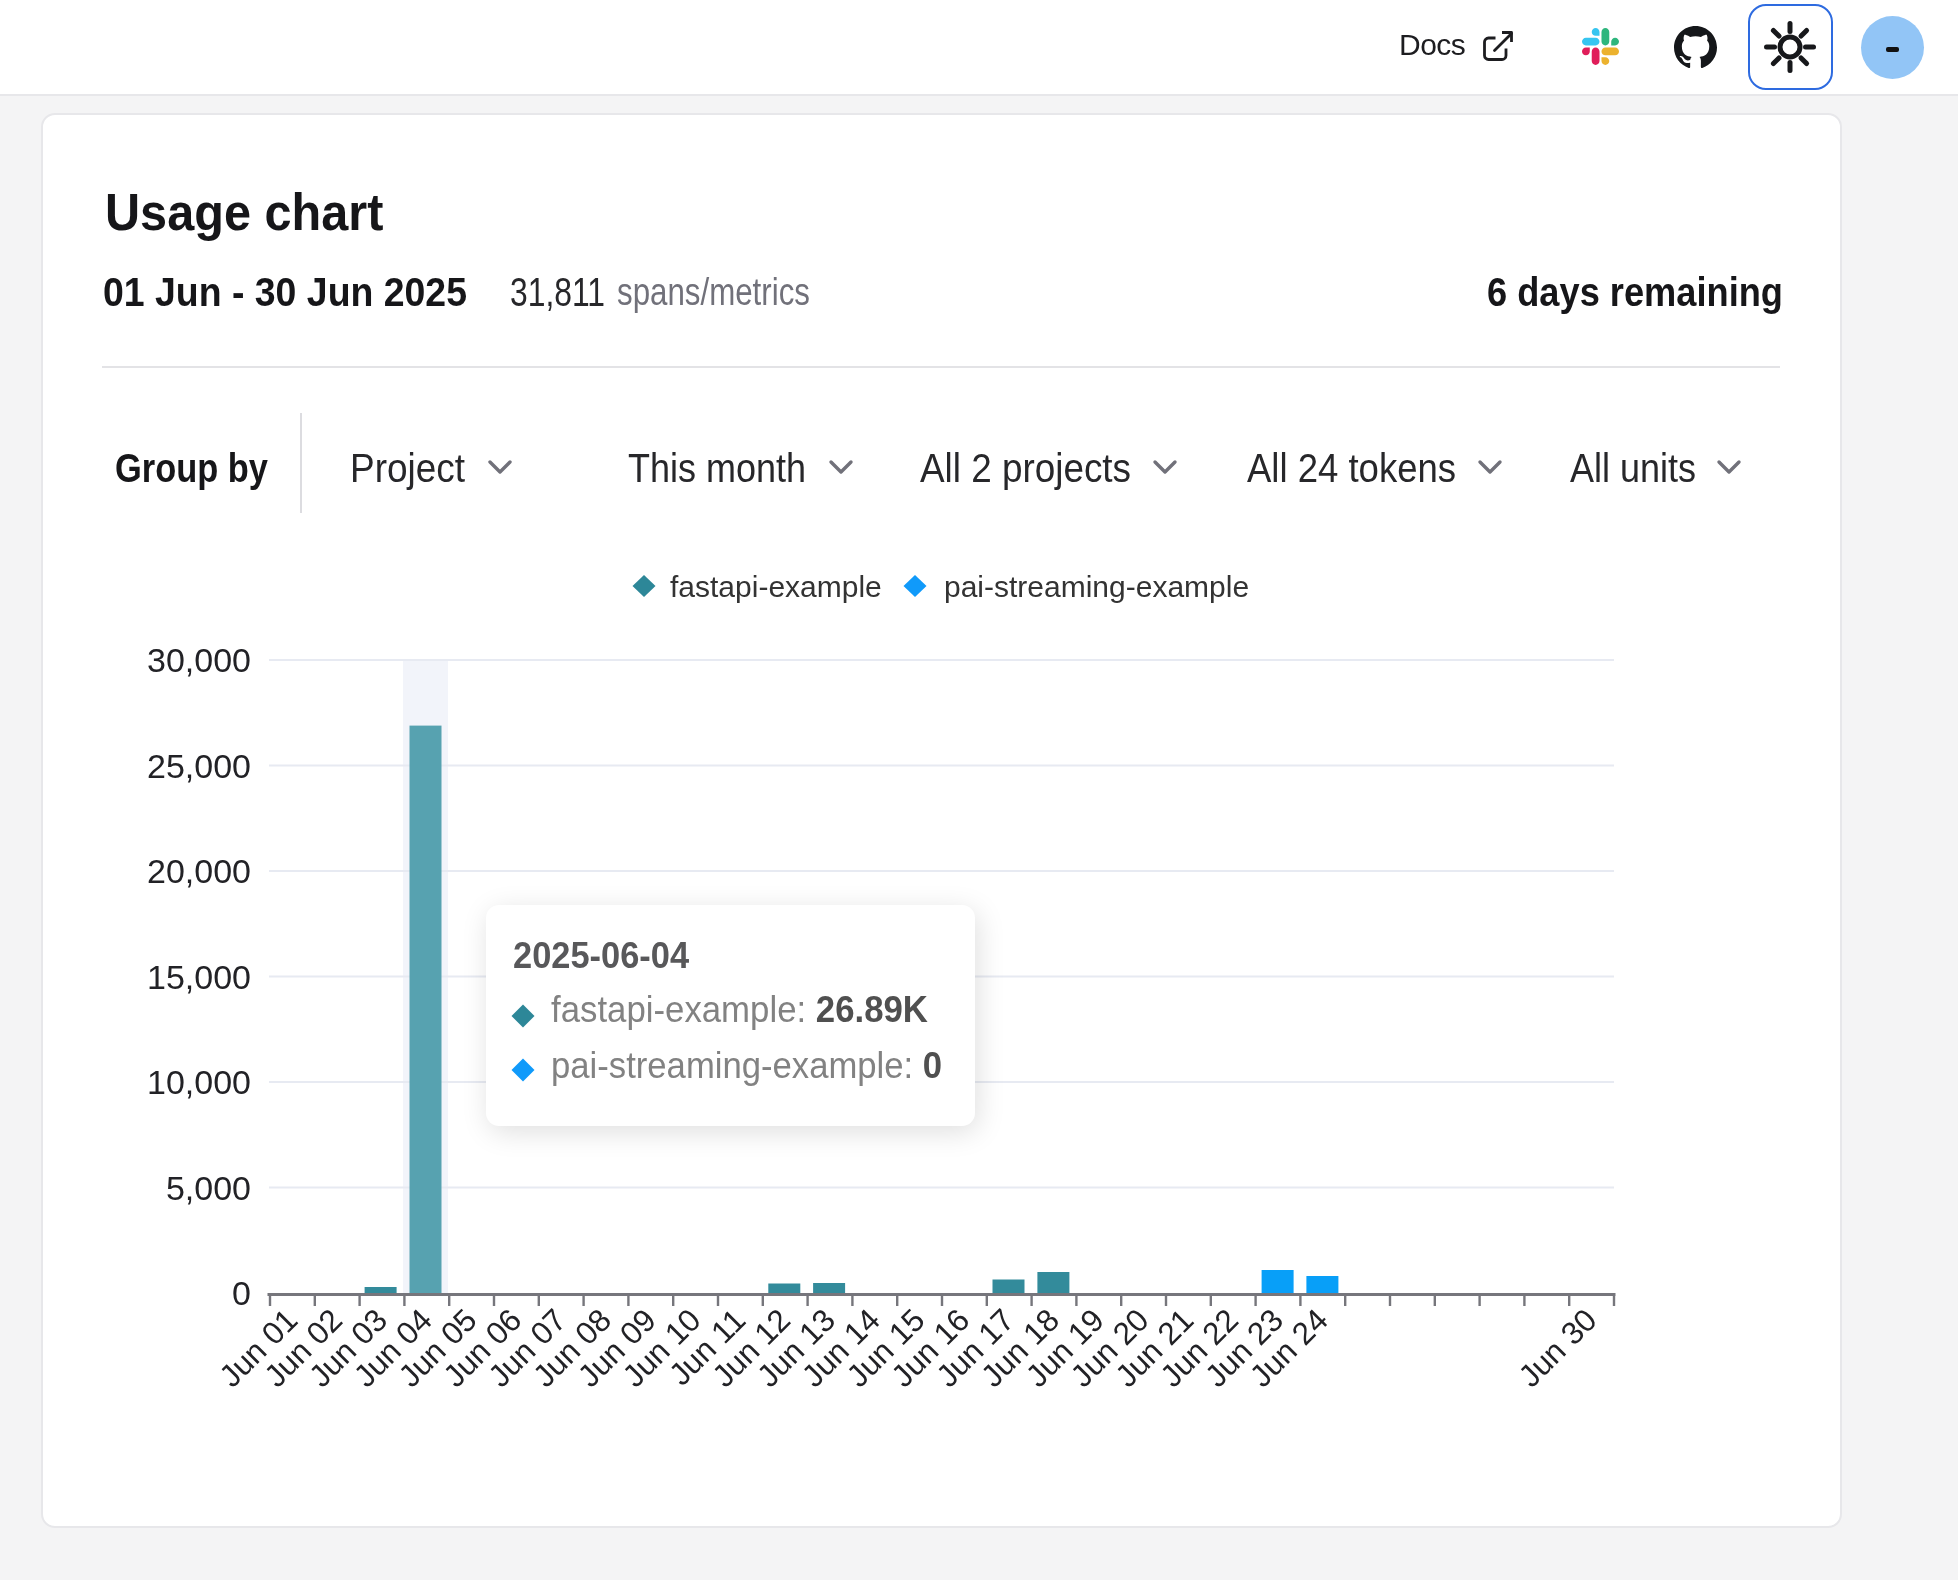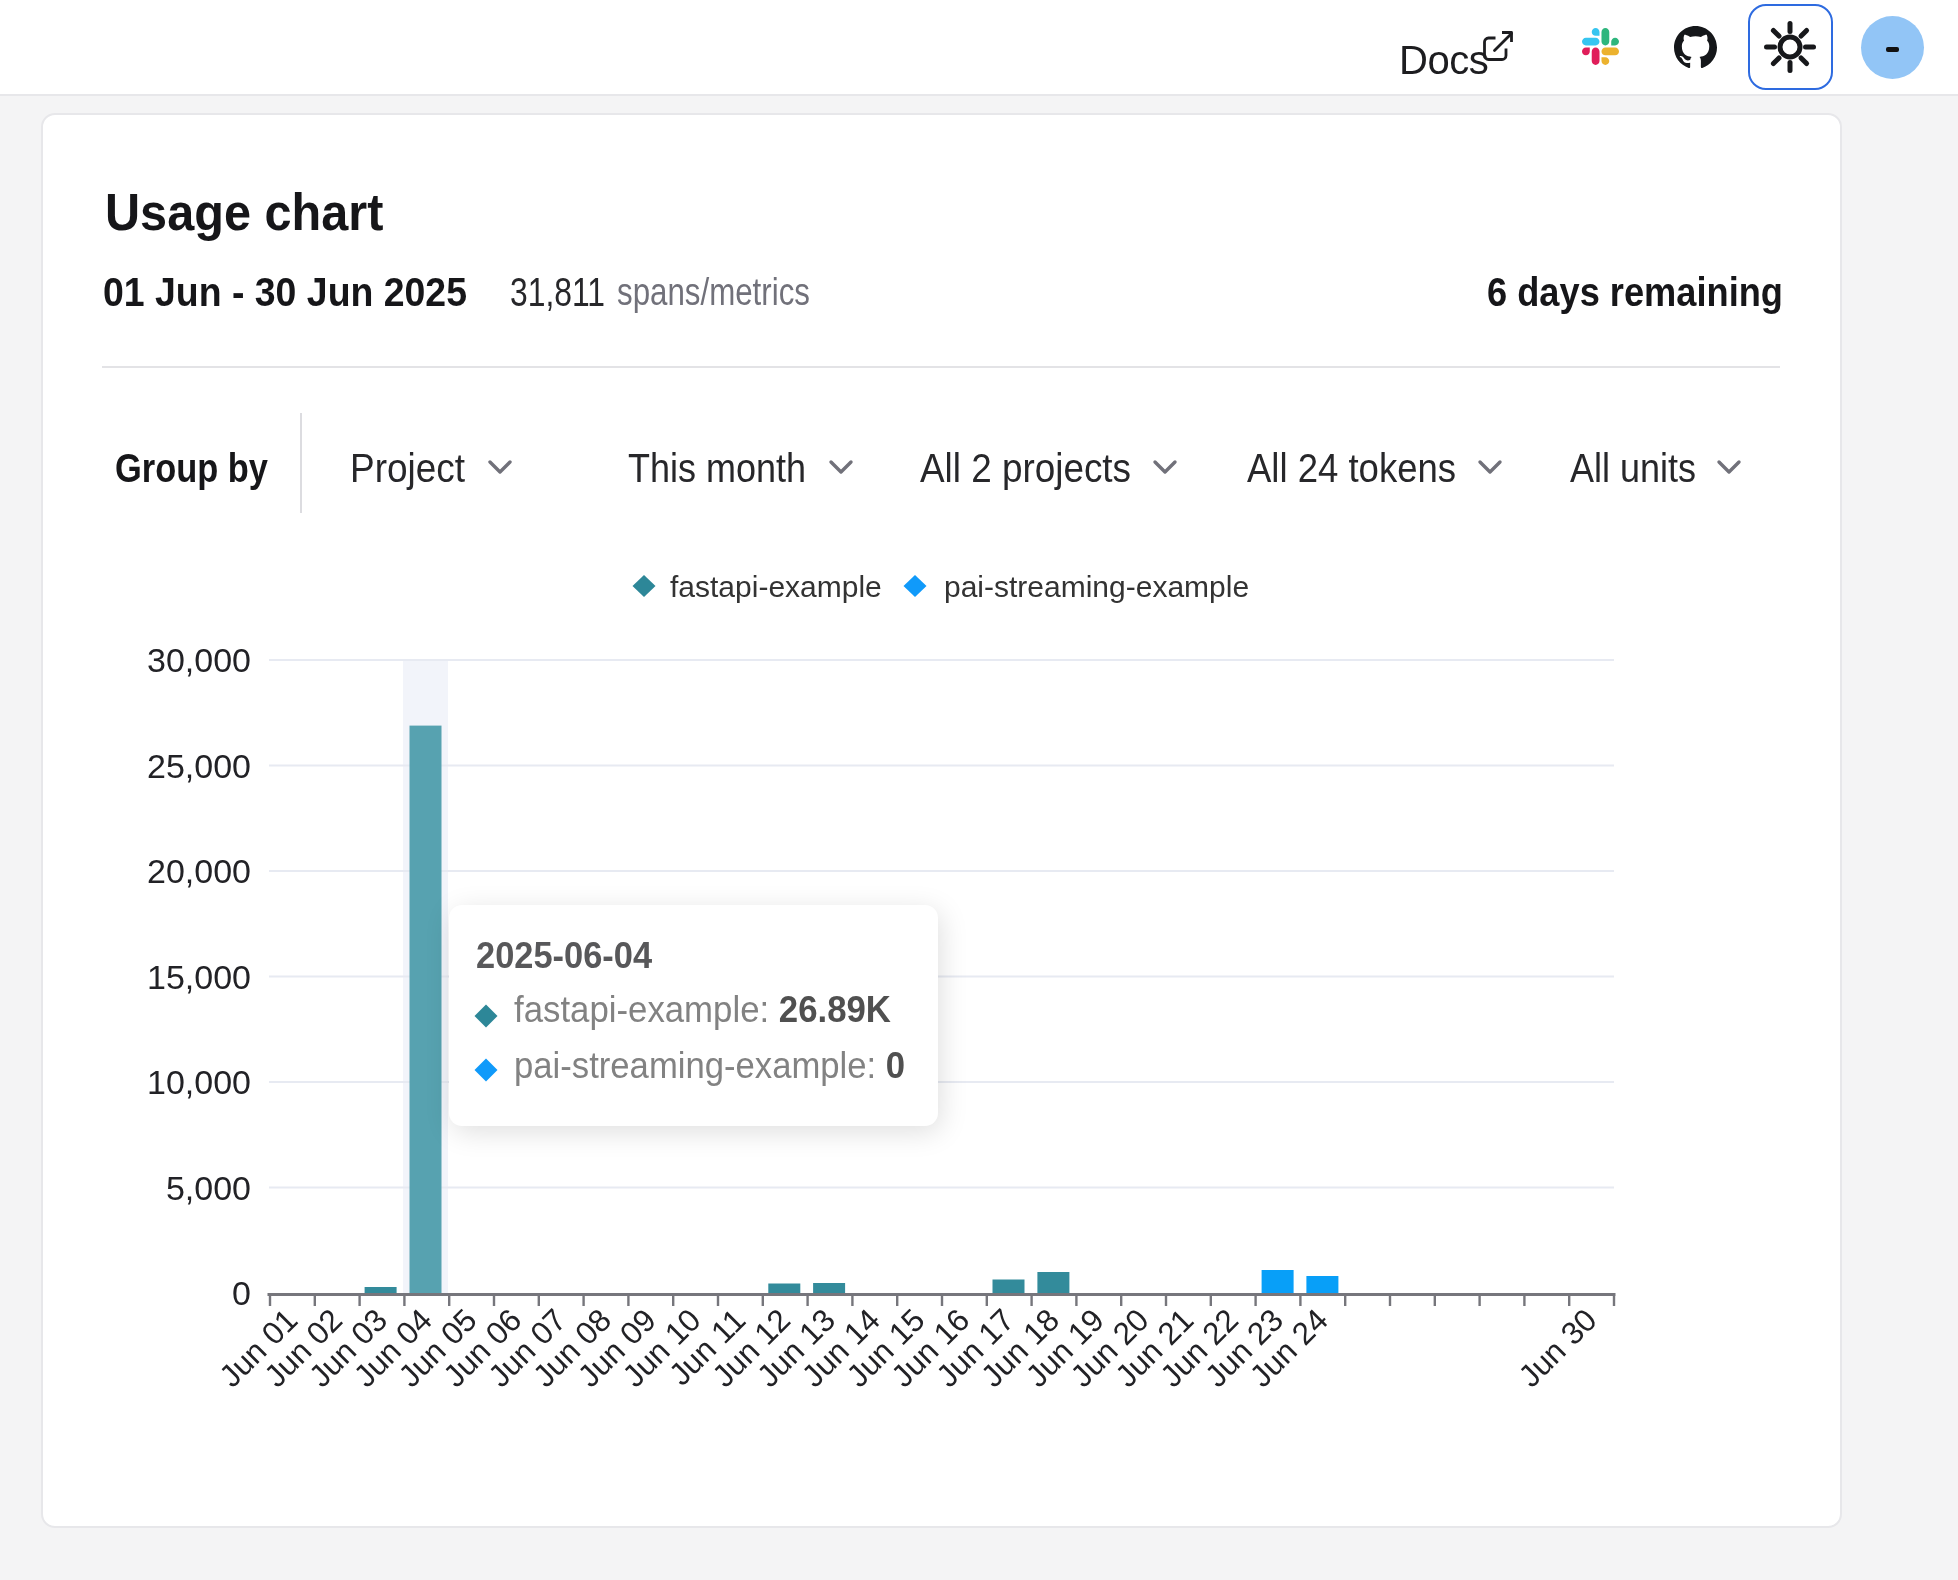--- a/index.html
+++ b/index.html
@@ -22,31 +22,31 @@
   .daysrem { position:absolute; top:270px; font-size:40px; font-weight:bold; color:#161619; transform:scaleX(0.9057); transform-origin:left top; }
   .divider { position:absolute; left:102px; top:366px; width:1678px; height:2px; background:#e3e3e6; }
 
   
   .groupby { position:absolute; left:115px; top:446px; font-size:40px; font-weight:bold; color:#161619; transform:scaleX(0.8606); transform-origin:left top; }
   .vsep { position:absolute; left:300px; top:413px; width:2px; height:100px; background:#dcdce0; }
   .dd { position:absolute; top:446px; font-size:40px; color:#27272a; }
   .chev { position:absolute; top:459px; width:26px; height:16px; }
 
   
-  .tooltip { position:absolute; left:449px; top:905px; width:489px; height:221px; background:#fff;
+  .tooltip { position:absolute; left:486px; top:905px; width:489px; height:221px; background:#fff;
              box-shadow: 3px 6px 28px rgba(0,0,0,0.13); border-radius:13px; }
   .tt-title { position:absolute; left:27px; top:33px; font-size:36px; font-weight:bold; color:#58585a; line-height:1; transform:scaleX(0.956); transform-origin:left top; }
   .tt-row { position:absolute; font-size:36px; color:#828282; line-height:1; transform-origin:left top; }
   .tt-row b { color:#505050; }
 </style>
 </head>
 <body>
 
 <div class="header">
-  <span class="docs" style="font-size:40px; top:38px;">Docs</span>
+  <span class="docs" style="font-size:30px; top:28px;">Docs</span>
   <svg class="abs" style="left:1482px; top:30px;" width="32" height="32" viewBox="0 0 32 32" fill="none" stroke="#1d1d20" stroke-width="2.8">
     <path d="M24 18.5 v7 a4 4 0 0 1 -4 4 h-13.5 a4 4 0 0 1 -4 -4 v-13.5 a4 4 0 0 1 4 -4 h7"></path>
     <path d="M12.5 20.5 L29.5 3.5" stroke-linecap="round"></path>
     <path d="M20 2.5 h9.5 v9.5" stroke-linejoin="round"></path>
   </svg>
   <svg class="abs" style="left:1582px; top:28px;" width="37" height="37" viewBox="0 0 122.8 122.8">
     <path d="M25.8 77.6c0 7.1-5.8 12.9-12.9 12.9S0 84.7 0 77.6s5.8-12.9 12.9-12.9h12.9v12.9zM32.3 77.6c0-7.1 5.8-12.9 12.9-12.9s12.9 5.8 12.9 12.9v32.3c0 7.1-5.8 12.9-12.9 12.9s-12.9-5.8-12.9-12.9V77.6z" fill="#E01E5A"></path>
     <path d="M45.2 25.8c-7.1 0-12.9-5.8-12.9-12.9S38.1 0 45.2 0s12.9 5.8 12.9 12.9v12.9H45.2zM45.2 32.3c7.1 0 12.9 5.8 12.9 12.9s-5.8 12.9-12.9 12.9H12.9C5.8 58.1 0 52.3 0 45.2s5.8-12.9 12.9-12.9h32.3z" fill="#36C5F0"></path>
     <path d="M97 45.2c0-7.1 5.8-12.9 12.9-12.9s12.9 5.8 12.9 12.9-5.8 12.9-12.9 12.9H97V45.2zM90.5 45.2c0 7.1-5.8 12.9-12.9 12.9s-12.9-5.8-12.9-12.9V12.9C64.7 5.8 70.5 0 77.6 0s12.9 5.8 12.9 12.9v32.3z" fill="#2EB67D"></path>
     <path d="M77.6 97c7.1 0 12.9 5.8 12.9 12.9s-5.8 12.9-12.9 12.9-12.9-5.8-12.9-12.9V97h12.9zM77.6 90.5c-7.1 0-12.9-5.8-12.9-12.9s5.8-12.9 12.9-12.9h32.3c7.1 0 12.9 5.8 12.9 12.9s-5.8 12.9-12.9 12.9H77.6z" fill="#ECB22E"></path>

